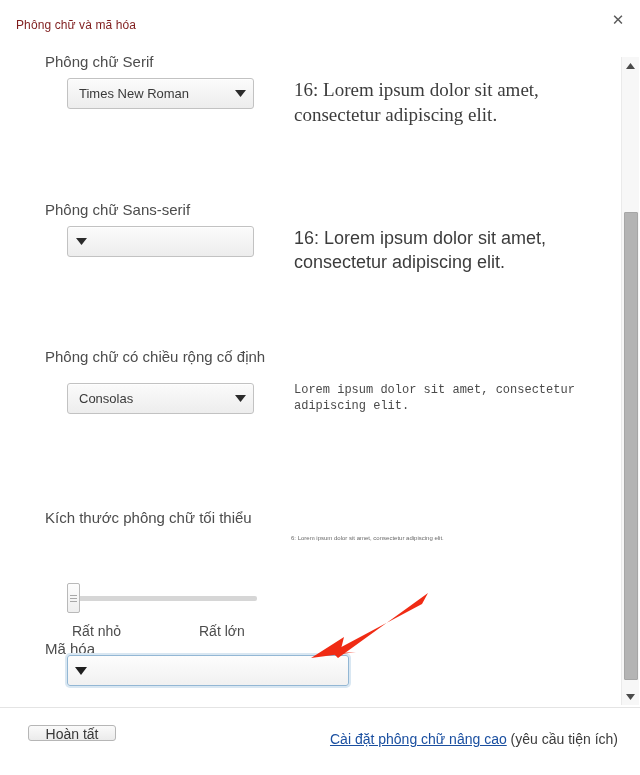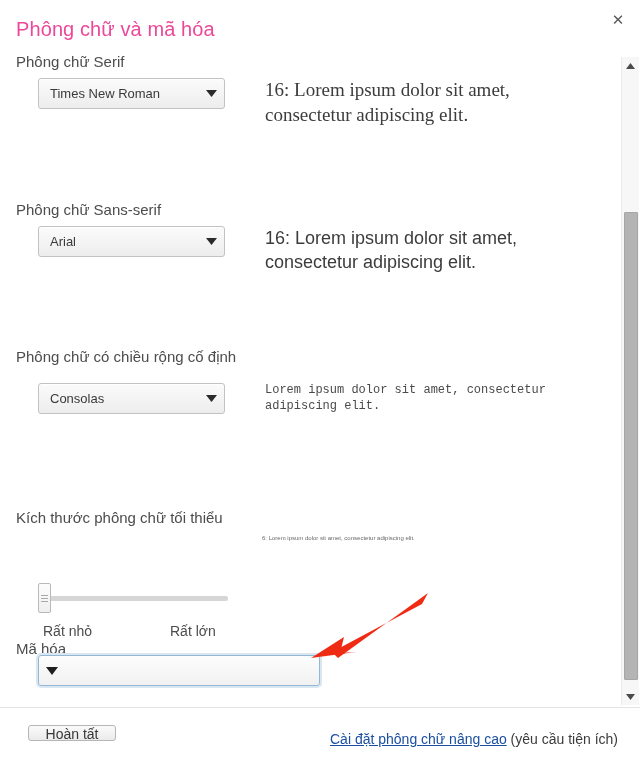--- a/index.html
+++ b/index.html
@@ -23,32 +23,33 @@
     width: 28px; height: 28px;
     display: flex; align-items: center; justify-content: center;
     font-size: 15px; color: #5a5a5a;
     font-family: "DejaVu Sans", sans-serif;
     cursor: pointer;
     line-height: 1;
   }
   #page-title {
     position: absolute;
     left: 16px; top: 18px;
-    font-size: 20px;
-    color: #ec4899;
+    font-size: 12px;
+    color: #7f1d1d;
     letter-spacing: .1px;
     white-space: nowrap;
   }
 
   
   #scroll-view {
     position: absolute;
     left: 0; top: 47px;
     width: 605px; height: 660px;
     overflow: hidden;
+    padding-left: 29px;
   }
   #scroll-content {
     position: relative;
     width: 605px;
     height: 1000px;
     margin-top: -2px;
   }
 
   .section-label {
     position: absolute;
@@ -228,21 +229,20 @@
               <polygon points="0,0 11,0 5.5,7" fill="#2b2b2b"></polygon>
             </svg>
         </span>
       </div>
 
       <div class="preview serif" style="left:265px; top:32px; width:300px;">16: Lorem ipsum dolor sit amet, consectetur adipiscing elit.</div>
 
       <div class="section-label" style="left:16px; top:156px;">Phông chữ Sans-serif</div>
 
       <div class="combo" style="left:38px; top:181px; width:187px;">
-        <span class="combo-label">Arial</span>
         <span class="caret">
           <svg width="11" height="7" viewBox="0 0 11 7">
               <polygon points="0,0 11,0 5.5,7" fill="#2b2b2b"></polygon>
             </svg>
         </span>
       </div>
 
       <div class="preview sans" style="left:265px; top:182px; width:300px;">16: Lorem ipsum dolor sit amet, consectetur adipiscing elit.</div>
 
       <div class="section-label" style="left:16px; top:303px;">Phông chữ có chiều rộng cố định</div>

